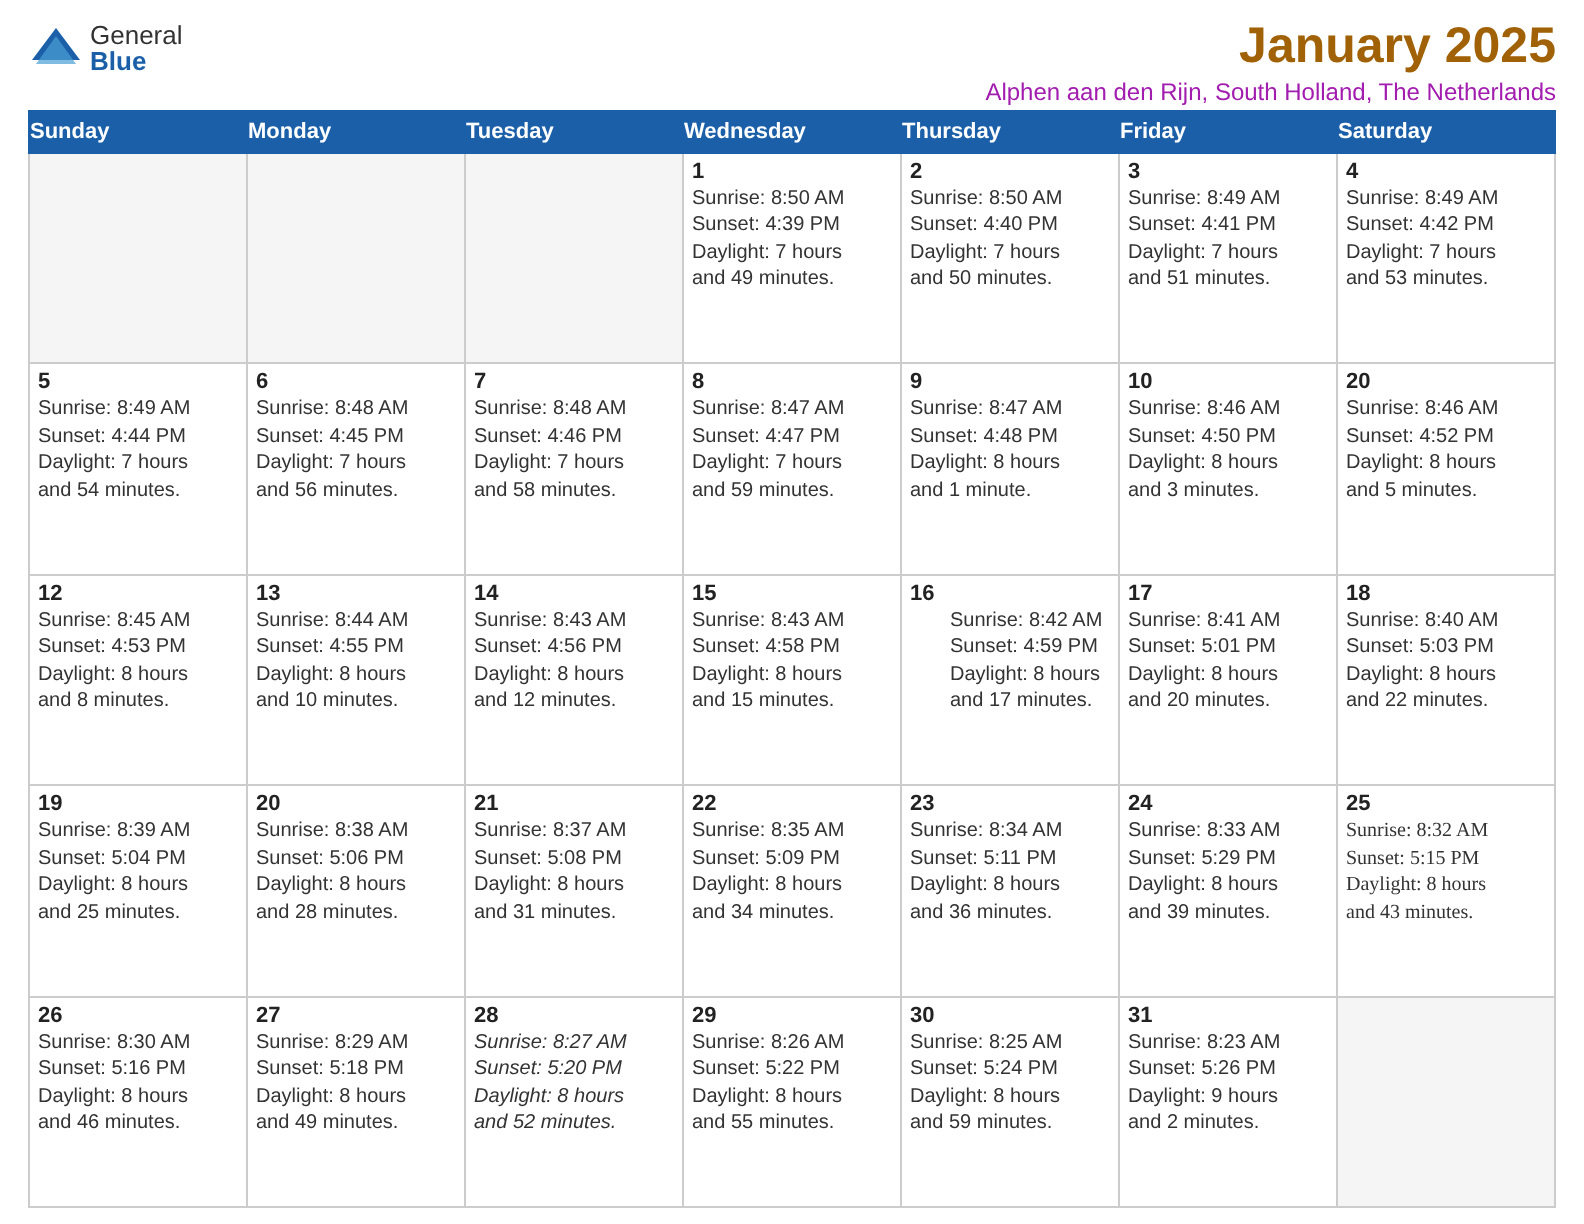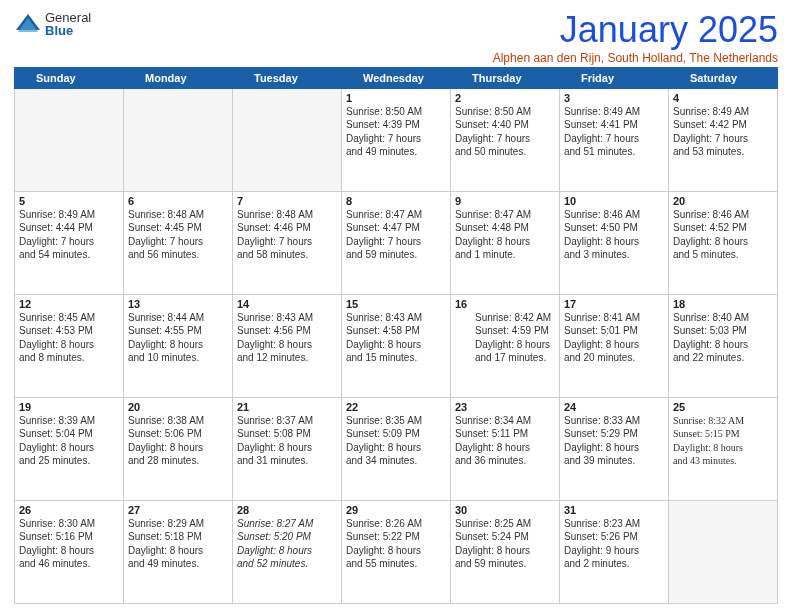--- a/index.html
+++ b/index.html
@@ -45,43 +45,43 @@
     }
     .logo-icon {
       width: 28px;
       height: 28px;
       margin-right: 3px;
     }
     .title-block {
       text-align: right;
     }
     .cal-title {
-      font-size: 36px;
-      font-weight: normal;
-      color: #1d4ed8;
+      font-size: 25px;
+      font-weight: bold;
+      color: #a16207;
       line-height: 1.1;
     }
     .cal-subtitle {
       font-size: 12px;
-      color: #c2410c;
+      color: #a21caf;
       margin-top: 1px;
     }
     .calendar {
       flex: 1;
       border: 1px solid #ccc;
       border-collapse: collapse;
       width: 100%;
       table-layout: fixed;
     }
     .calendar th {
       background: #1a5fa8;
       color: #fff;
       font-size: 11px;
       font-weight: bold;
-      padding: 4px 21px;
+      padding: 4px 0;
       text-align: left;
       border: 1px solid #1a5fa8;
     }
     .calendar td {
       vertical-align: top;
       border: 1px solid #ccc;
       padding: 3px 4px;
       font-size: 9.2px;
       color: #333;
       background: #fff;

